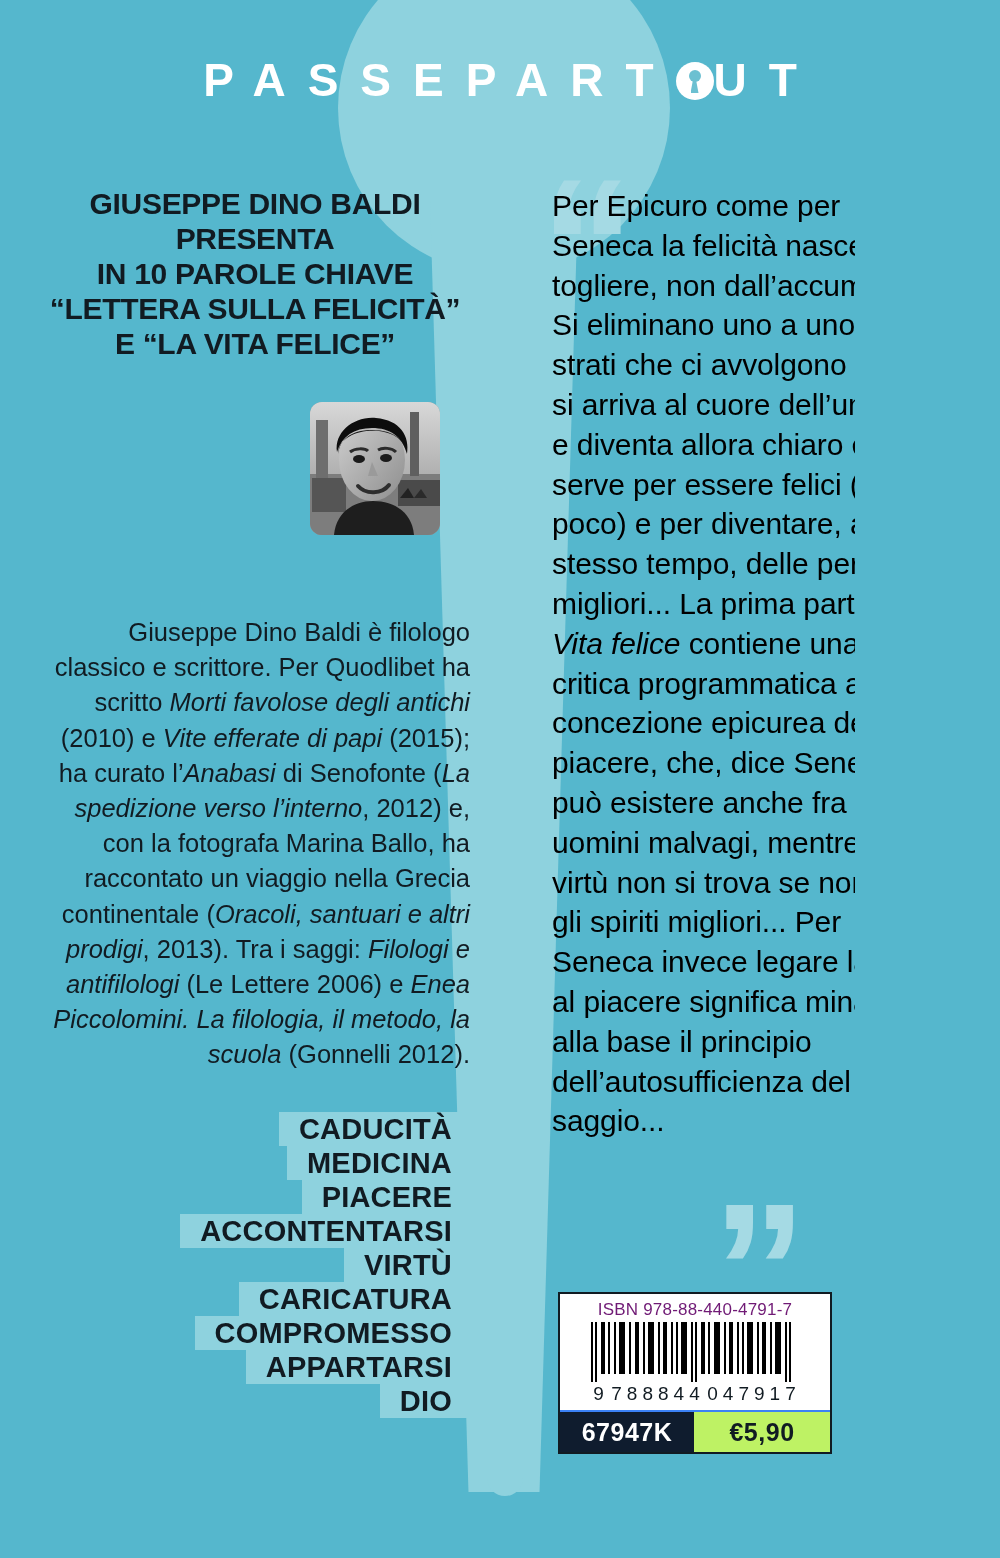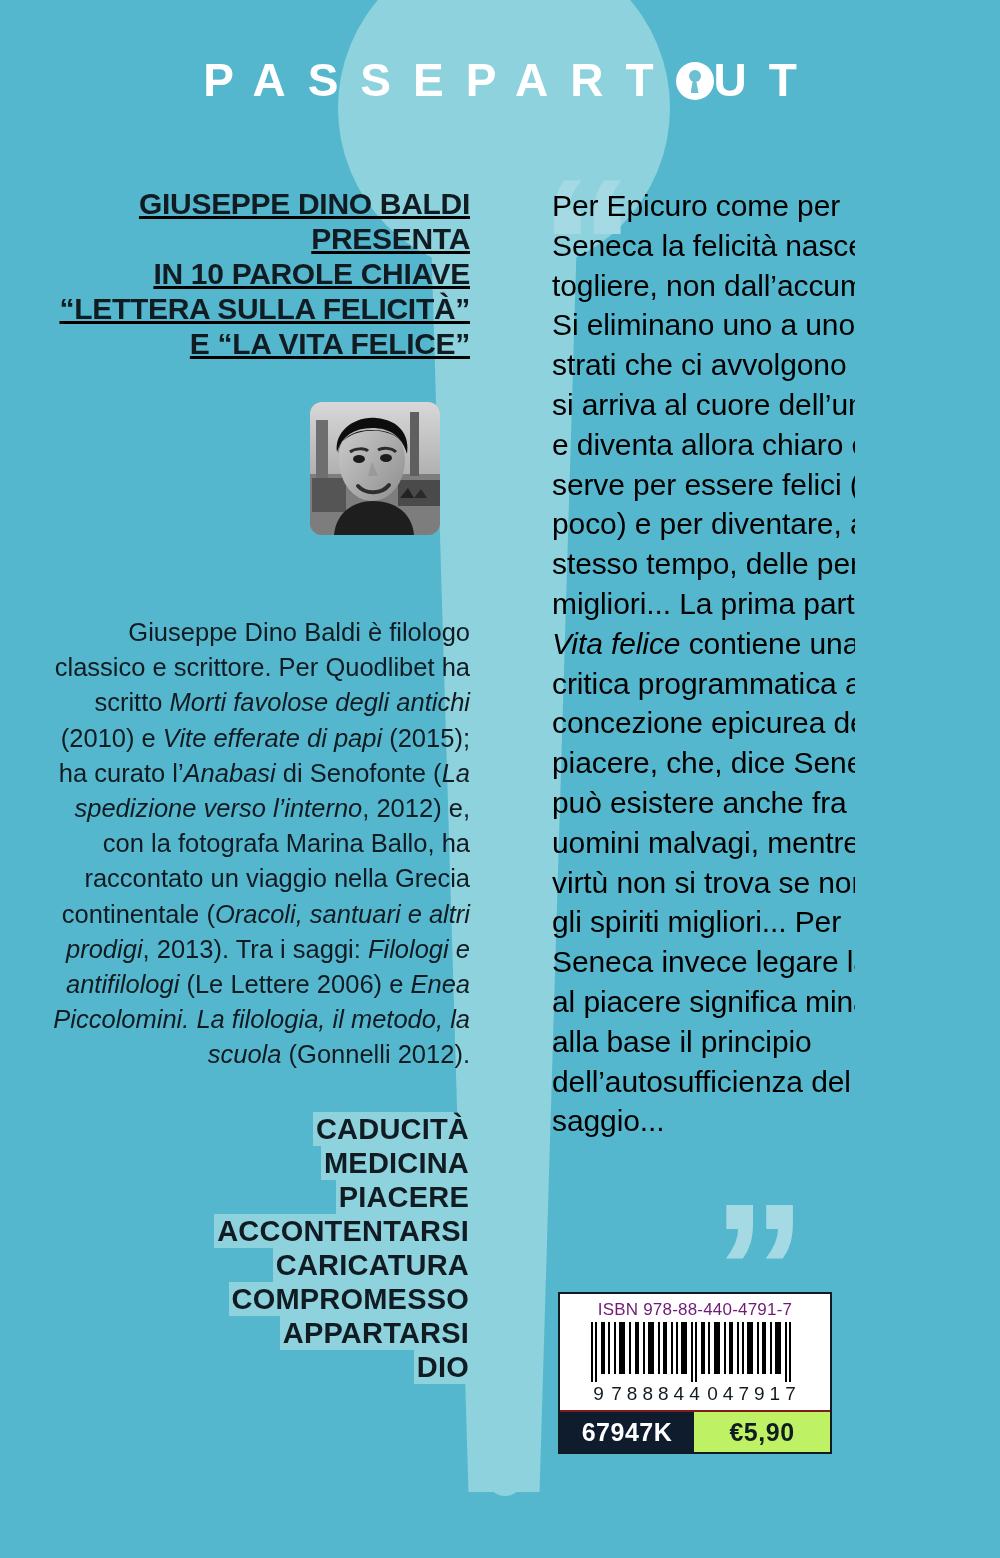--- a/index.html
+++ b/index.html
@@ -100,22 +100,21 @@
     background: #6cc0d1;
     clip-path: polygon(35% 0%, 65% 0%, 100% 100%, 0% 100%);
   }
 
   
   .left-col {
     position: absolute;
     left: 40px;
     top: 186px;
     width: 430px;
-    text-align: right;
-    text-decoration: underline;
+    text-align: center;
   }
   .presenta {
     color: #111b22;
     font-size: 30px;
     font-weight: bold;
     line-height: 35px;
     letter-spacing: -0.3px;
   }
   .author-photo {
     position: absolute;
@@ -157,21 +156,21 @@
     white-space: nowrap;
   }
   .kw-row .kw {
     display: inline-block;
     background: #8ed2de;
     color: #111b22;
     font-size: 29px;
     font-weight: bold;
     letter-spacing: 0.2px;
     line-height: 34px;
-    padding: 0 3px;
+    padding: 0 20px;
   }
 
   
   .quote-wrap {
     position: absolute;
     left: 552px;
     top: 186px;
     width: 392px;
   }
   .q-mark {
@@ -231,21 +230,21 @@
     color: #111b22;
     font-size: 19px;
     padding: 0 0 5px 0;
     letter-spacing: 1px;
   }
   .bc-digits span { display: inline-block; }
   .bc-d1 { width: 22px; text-align: center; }
   .bc-dg { width: 96px; text-align: center; letter-spacing: 5px; }
   .price-row {
     display: flex;
-    border-top: 2px solid #7f1d1d;
+    border-top: 2px solid #3b82f6;
     height: 40px;
   }
   .code-cell {
     flex: 0 0 134px;
     background: #0f1c2e;
     color: #ffffff;
     font-size: 25px;
     font-weight: bold;
     display: flex;
     align-items: center;
@@ -318,20 +317,21 @@
     </svg>
   </div>
 
   <div class="bio">Giuseppe Dino Baldi è filologo classico e scrittore. Per Quodlibet ha scritto <i>Morti favolose degli antichi</i> (2010) e <i>Vite efferate di papi</i> (2015); ha curato l’<i>Anabasi</i> di Senofonte (<i>La spedizione verso l’interno</i>, 2012) e, con la fotografa Marina Ballo, ha raccontato un viaggio nella Grecia continentale (<i>Oracoli, santuari e altri prodigi</i>, 2013). Tra i saggi: <i>Filologi e antifilologi</i> (Le Lettere 2006) e <i>Enea Piccolomini. La filologia, il metodo, la scuola</i> (Gonnelli 2012).</div>
 
   <div class="keywords">
     <span class="kw-row"><span class="kw">CADUCITÀ</span></span>
     <span class="kw-row"><span class="kw">MEDICINA</span></span>
     <span class="kw-row"><span class="kw">PIACERE</span></span>
     <span class="kw-row"><span class="kw">ACCONTENTARSI</span></span>
+    <span class="kw-row"><span class="kw">VIRTÙ</span></span>
     <span class="kw-row"><span class="kw">CARICATURA</span></span>
     <span class="kw-row"><span class="kw">COMPROMESSO</span></span>
     <span class="kw-row"><span class="kw">APPARTARSI</span></span>
     <span class="kw-row"><span class="kw">DIO</span></span>
   </div>
 
   <div class="quote-wrap">
     <span class="q-mark q-open">“</span>
     <span class="q-mark q-close">”</span>
     <div class="quote-text">Per Epicuro come per Seneca la felicità nasce dal togliere, non dall’accumulare. Si eliminano uno a uno gli strati che ci avvolgono finché si arriva al cuore dell’umano, e diventa allora chiaro cosa serve per essere felici (molto poco) e per diventare, allo stesso tempo, delle persone migliori... La prima parte della <i>Vita felice</i> contiene una critica programmatica alla concezione epicurea del piacere, che, dice Seneca, può esistere anche fra gli uomini malvagi, mentre la virtù non si trova se non tra gli spiriti migliori... Per Seneca invece legare la virtù al piacere significa minare alla base il principio dell’autosufficienza del saggio...</div>

